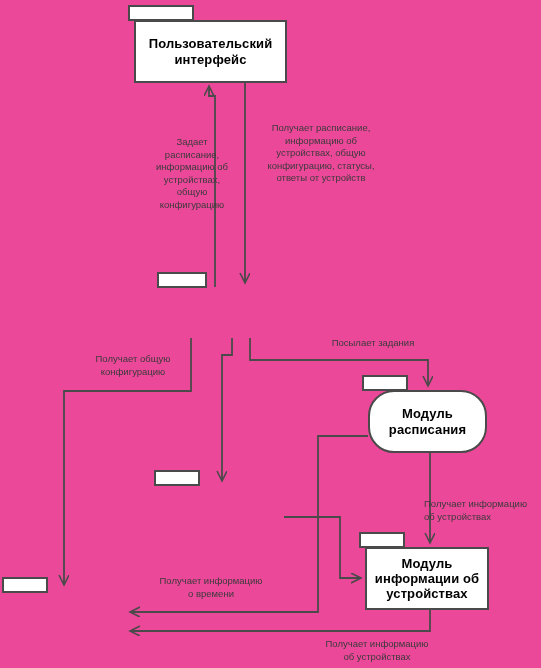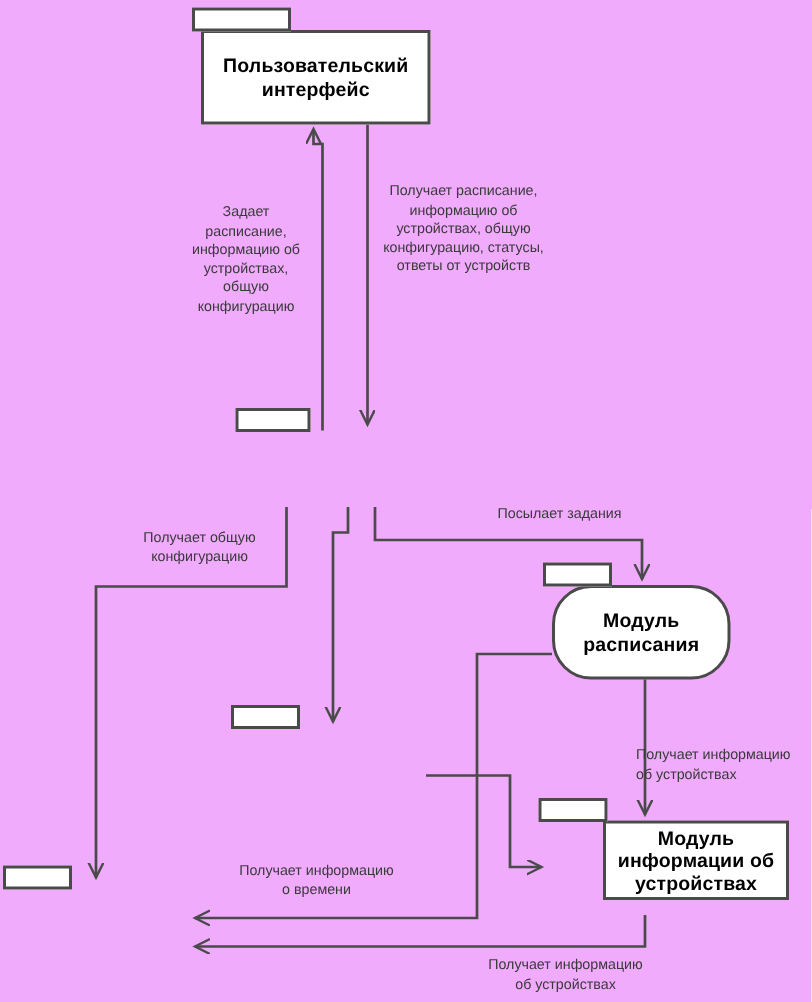--- a/index.html
+++ b/index.html
@@ -7,21 +7,21 @@
     padding: 0;
     background: #ffffff;
   }
   body {
     font-family: "Liberation Sans", sans-serif;
   }
   #canvas {
     position: relative;
     width: 541px;
     height: 668px;
-    background: #f0abfc;
+    background: #ec4899;
     overflow: hidden;
   }
   svg#wires {
     position: absolute;
     left: 0;
     top: 0;
     width: 541px;
     height: 668px;
   }
   .comp {
@@ -104,36 +104,36 @@
 
   <div class="tab" style="left:362px; top:375px; width:46px; height:16px;"></div>
   <div class="comp" style="left:368px; top:390px; width:119px; height:63px;border-radius:26px;">
     <span class="ctext">Модуль
 расписания</span>
   </div>
 
   <div class="tab" style="left:154px; top:470px; width:46px; height:16px;"></div>
 
   <div class="tab" style="left:359px; top:532px; width:46px; height:16px;"></div>
-  <div class="comp" style="left:365px; top:547px; width:124px; height:53px;margin-left:37px;">
+  <div class="comp" style="left:365px; top:547px; width:124px; height:63px;">
     <span class="ctext">Модуль
 информации об
 устройствах</span>
   </div>
 
   <div class="tab" style="left:2px; top:577px; width:46px; height:16px;"></div>
 
-  <div class="lbl" style="left:116px; top:136px; width:96px;">Задает
+  <div class="lbl" style="left:144px; top:136px; width:96px;">Задает
 расписание,
 информацию об
 устройствах,
 общую
 конфигурацию</div>
 
-  <div class="lbl" style="left:248px; top:122px; width:122px;">Получает расписание,
+  <div class="lbl" style="left:260px; top:122px; width:122px;">Получает расписание,
 информацию об
 устройствах, общую
 конфигурацию, статусы,
 ответы от устройств</div>
 
   <div class="lbl" style="left:78px; top:353px; width:110px;">Получает общую
 конфигурацию</div>
 
   <div class="lbl" style="left:318px; top:337px; width:110px;">Посылает задания</div>
 

